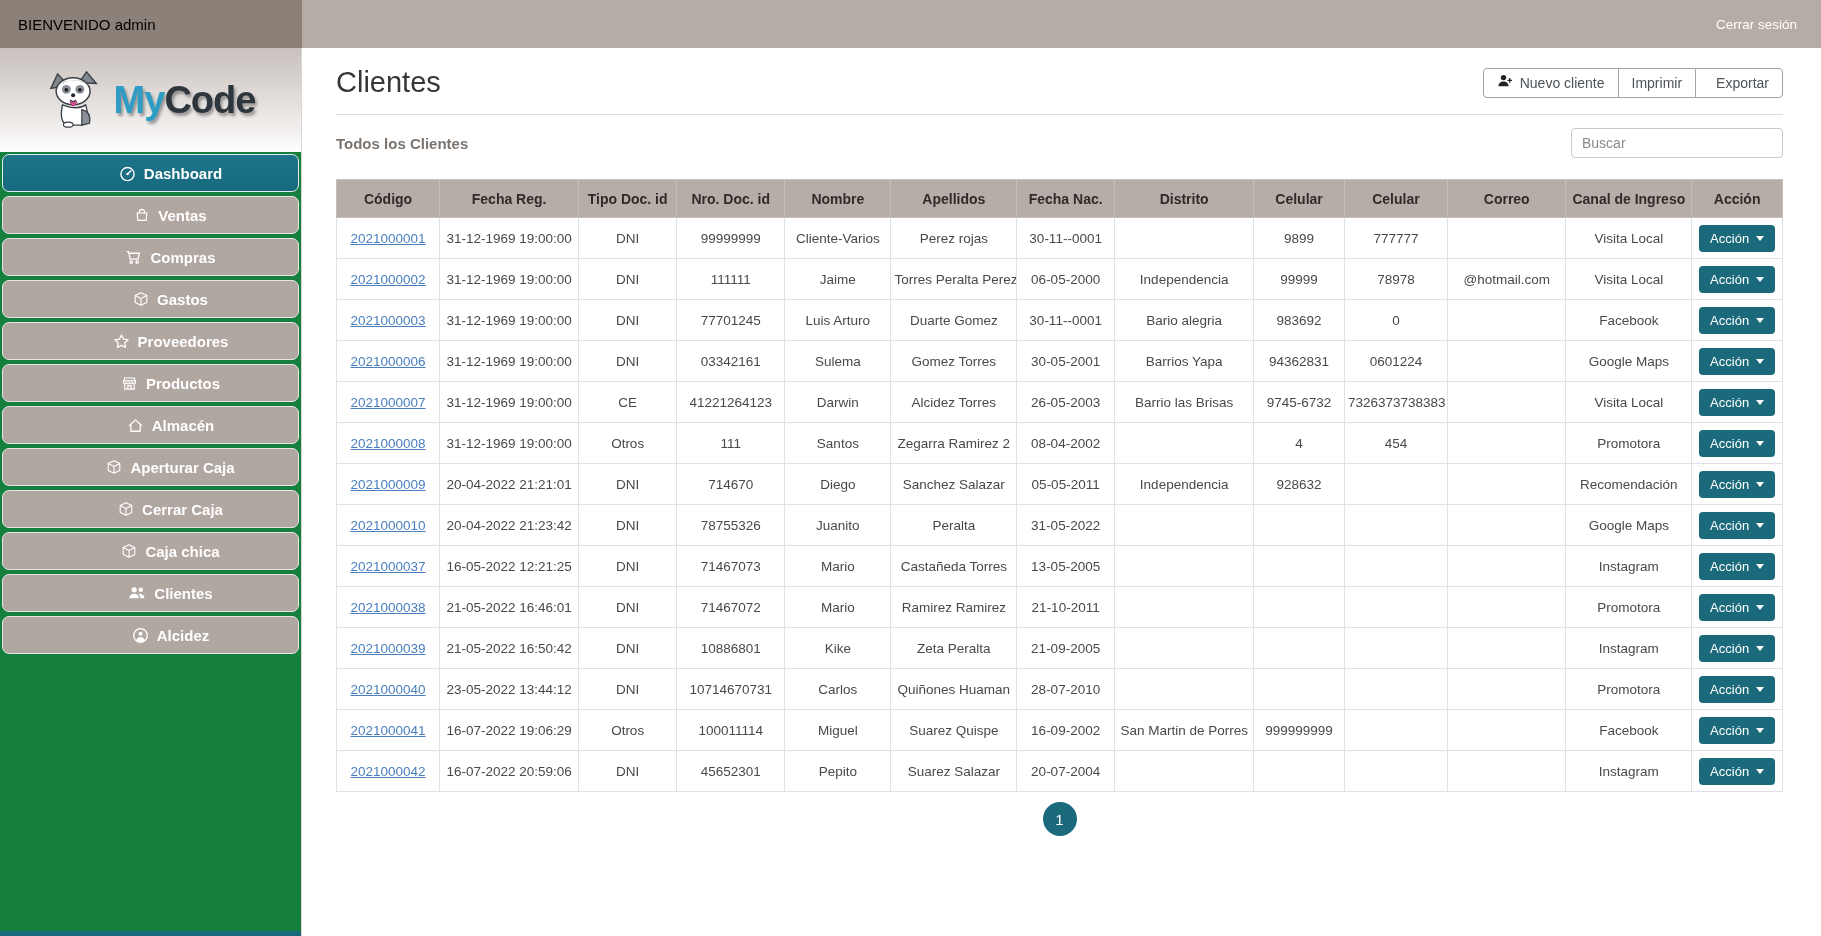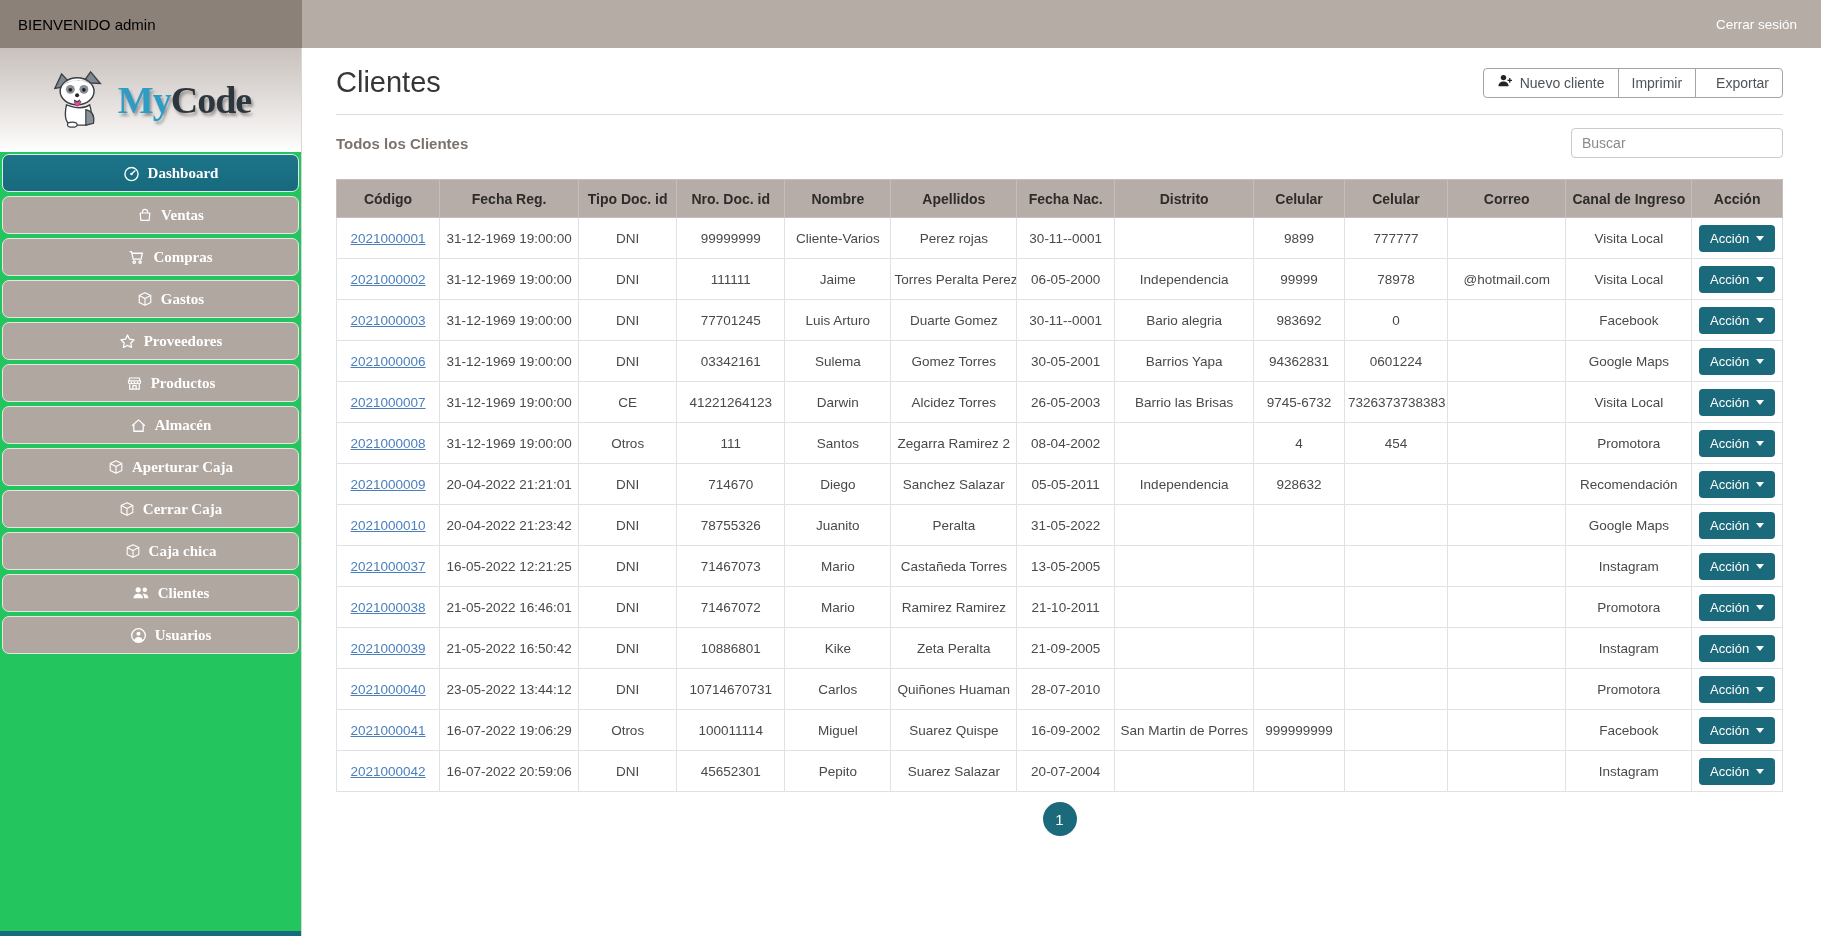--- a/index.html
+++ b/index.html
@@ -22,21 +22,21 @@
   }
   .topbar-right {
     flex: 1; background: var(--c-topbar);
     display: flex; align-items: center; justify-content: flex-end; padding-right: 24px;
   }
   .logout-link { color: #ffffff; font-size: 13.5px; cursor: pointer; }
 
   
   .sidebar {
     position: absolute; top: 48px; left: 0; width: 302px; bottom: 0;
-    background: #22c55e; border-right: 1px solid #d9d6d3; font-family: Liberation Serif, serif;
+    background: #15803d; border-right: 1px solid #d9d6d3;
   }
   .logo-area {
     height: 104px; display: flex; align-items: center; justify-content: center; gap: 8px;
     background: linear-gradient(180deg, #c8c1bd 0%, #ddd8d5 40%, #f6f4f3 85%, #ffffff 100%);
   }
   .brand { font-size: 38px; font-weight: 800; letter-spacing: -1px;
     text-shadow: 2px 3px 3px rgba(0,0,0,0.35); line-height: 1; }
   .brand-my { color: #2f9cc6; }
   .brand-code { color: #2e363d; }
 
@@ -257,21 +257,21 @@
           <span>Clientes</span>
         </div>
         <div class="menu-item">
           <span class="mi-icon">
             <svg viewBox="0 0 16 16" width="17" height="17">
               <circle cx="8" cy="8" r="6.4" fill="none" stroke="currentColor" stroke-width="1.2"></circle>
               <circle cx="8" cy="6.4" r="1.9" fill="currentColor"></circle>
               <path d="M3.9 12.5c.6-2 2.2-3.1 4.1-3.1s3.5 1.1 4.1 3.1a6.4 6.4 0 0 1-8.2 0z" fill="currentColor"></path>
             </svg>
           </span>
-          <span>Usuarios</span>
+          <span>Alcidez</span>
         </div>
       </nav>
     <div class="sidebar-accent"></div>
   </aside>
 
   <main class="main">
 
     <div class="page-header">
       <h1 class="page-title">Clientes</h1>
       <div class="btn-group">

